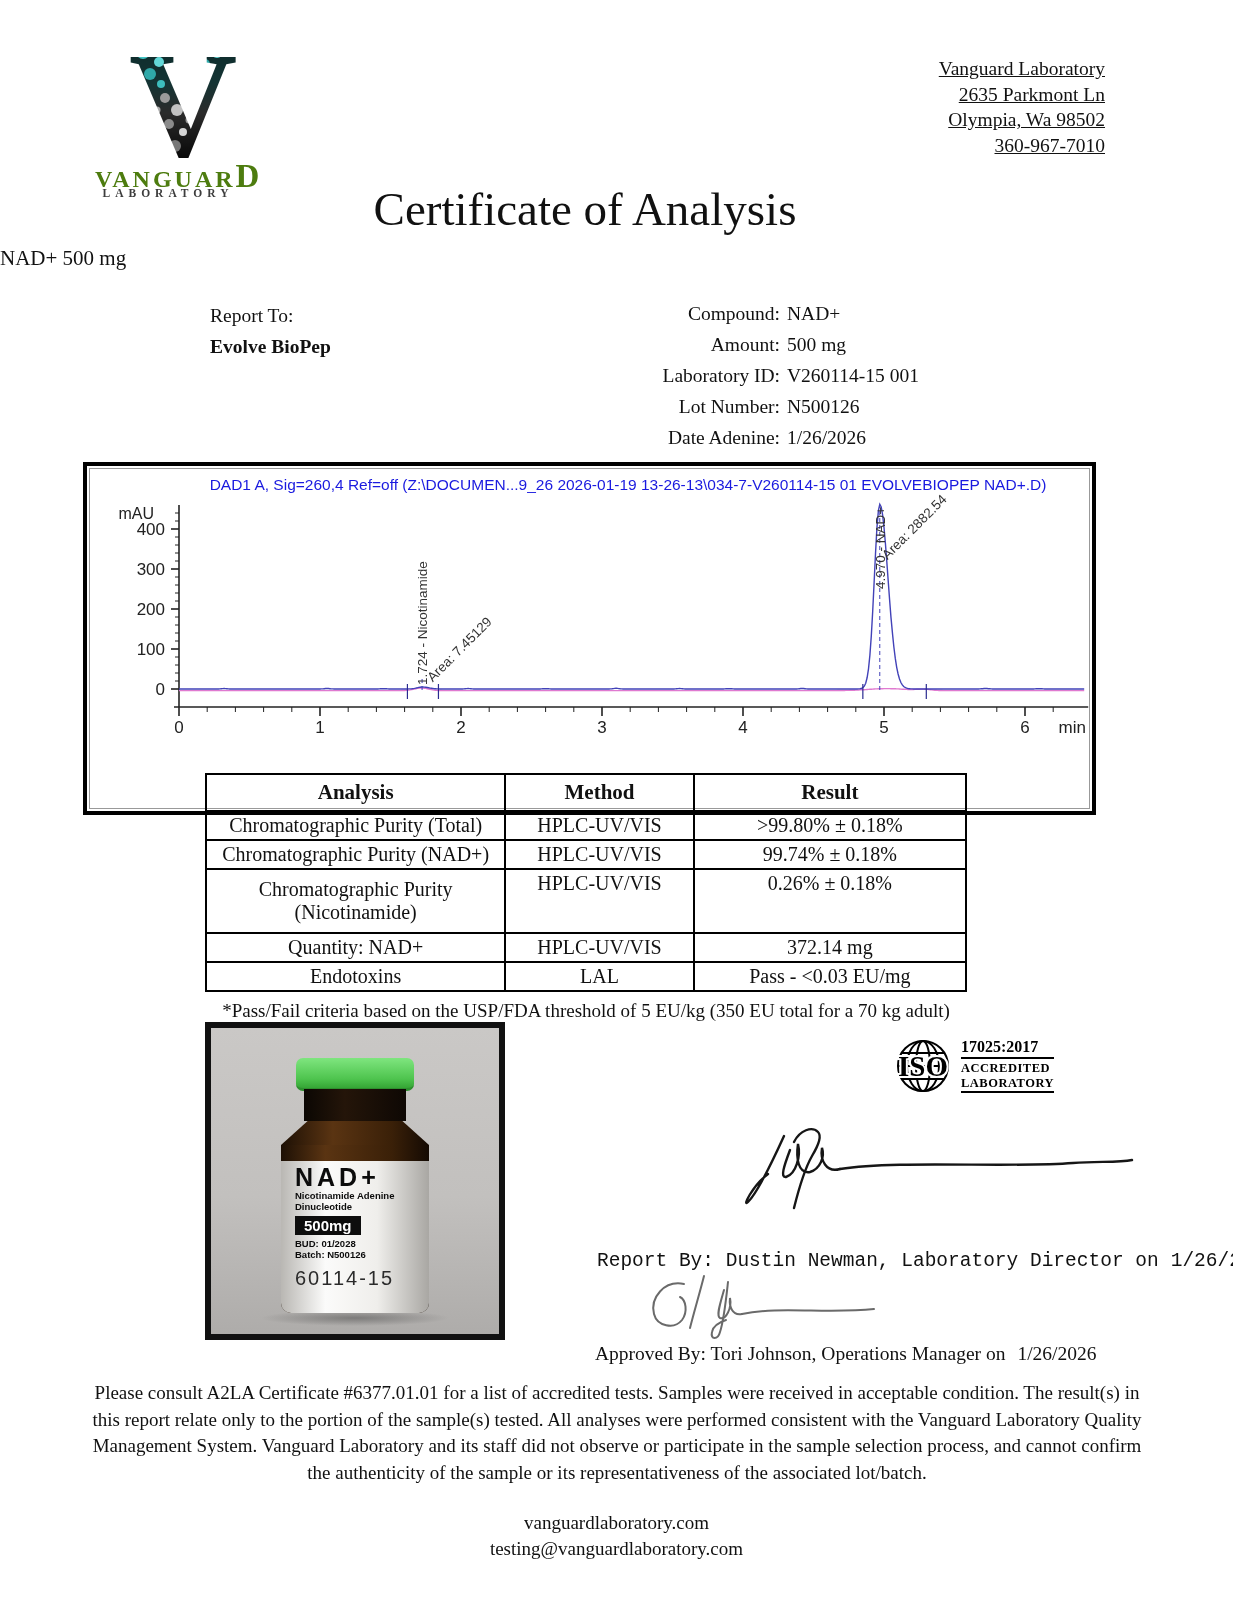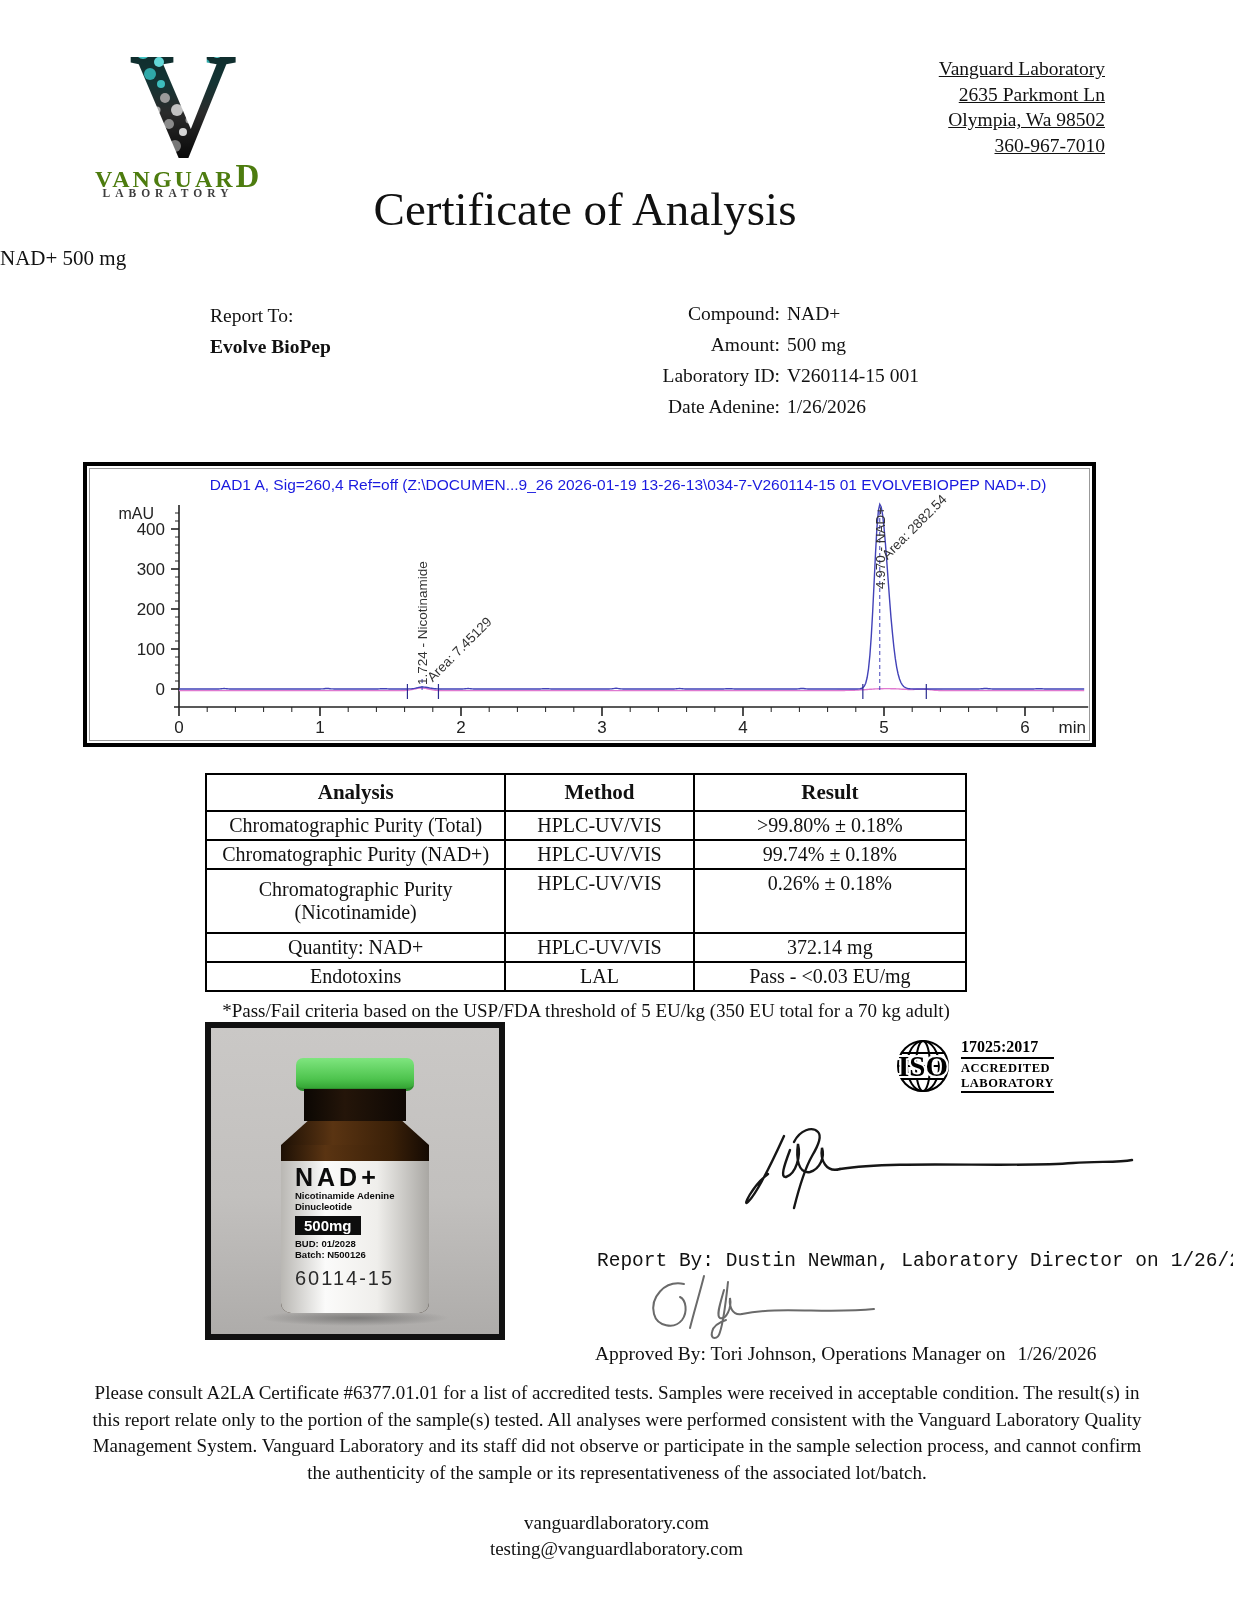--- a/index.html
+++ b/index.html
@@ -19,21 +19,21 @@
 
   
   .report-to{position:absolute;left:210px;top:300px;font-size:19.5px;line-height:31px;}
   .report-to b{font-size:19.5px;}
   .info-table{position:absolute;left:540px;top:298px;font-size:19.5px;border-collapse:collapse;}
   .info-table td{padding:2px 0;line-height:27px;}
   .info-table td.lbl{text-align:right;min-width:240px;}
   .info-table td.val{text-align:left;padding-left:7px;}
 
   
-  .chart-box{position:absolute;left:83px;top:462px;width:1013px;height:285px;
+  .chart-box{position:absolute;left:83px;top:462px;width:1013px;height:353px;
              border:4px solid #000;box-sizing:border-box;padding:2px;background:#fff;}
   .chart-inner{width:100%;height:100%;border:1px solid #999;box-sizing:border-box;}
   .chart-inner svg{display:block;}
 
   
   .results{position:absolute;left:205px;top:773px;width:762px;border-collapse:collapse;
            text-align:center;font-size:20px;}
   .results th,.results td{border:2px solid #000;padding:2px 6px;}
   .results th{font-size:21px;padding:5px 6px;}
   .results .tall td{height:58px;vertical-align:middle;}
@@ -146,20 +146,24 @@
           <td class="lbl">Compound:</td>
           <td class="val">NAD+</td>
         </tr>
     <tr>
           <td class="lbl">Amount:</td>
           <td class="val">500 mg</td>
         </tr>
     <tr>
           <td class="lbl">Laboratory ID:</td>
           <td class="val">V260114-15 001</td>
+        </tr>
+    <tr>
+          <td class="lbl">Lot Number:</td>
+          <td class="val">N500126</td>
         </tr>
     <tr>
           <td class="lbl">Date Adenine:</td>
           <td class="val">1/26/2026</td>
         </tr>
   </tbody>
     </table>
 
   <div class="chart-box">
     <div class="chart-inner">

